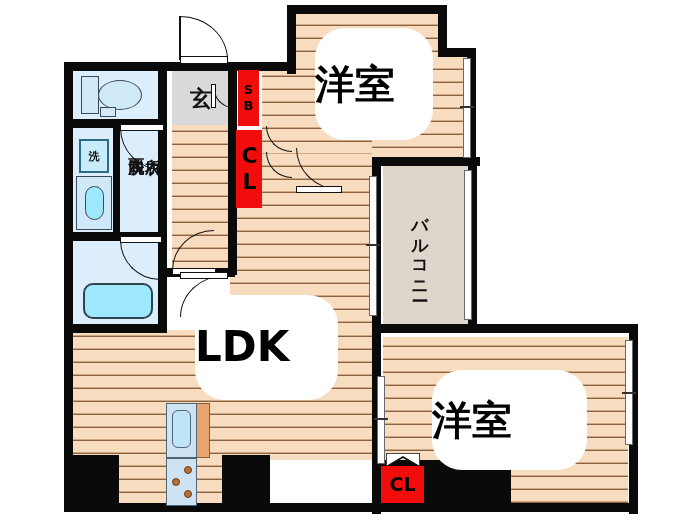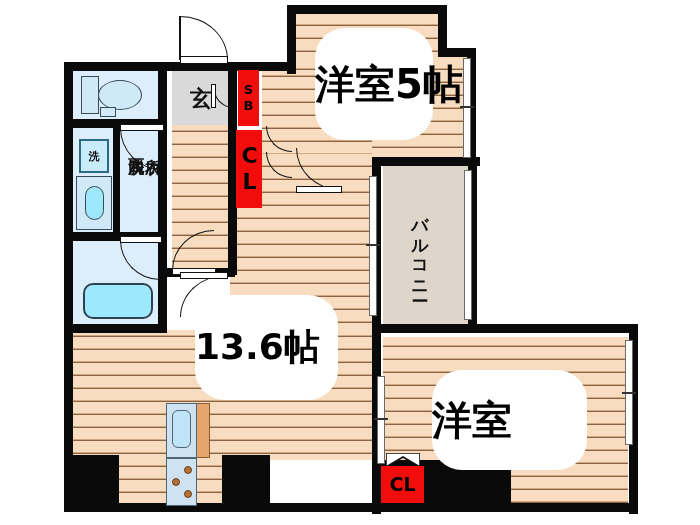--- a/index.html
+++ b/index.html
@@ -295,25 +295,24 @@
     <span>玄</span>
   </div>
 
   <div class="abs" style="left:121px;top:146px;width:40px;height:86px;display:flex;flex-direction:row-reverse;gap:0;">
     <div style="writing-mode:vertical-rl;text-orientation:upright;font-size:16px;font-weight:700;color:#111;line-height:1.05;">衣所</div>
     <div style="writing-mode:vertical-rl;text-orientation:upright;font-size:16px;font-weight:700;color:#111;line-height:1.05;">洗面脱</div>
   </div>
 
   <div class="abs plate" style="left:315px;top:28px;width:118px;height:112px;font-size:40px;">
     <span>洋室</span>
-    <span>5帖</span>
   </div>
 
   <div class="abs plate" style="left:195px;top:295px;width:143px;height:105px;">
-    <span style="font-size:36px;">13.6帖</span>
+    <span style="font-size:42px;">LDK</span>
   </div>
 
   <div class="abs plate" style="left:432px;top:370px;width:155px;height:100px;">
     <span style="font-size:40px;">洋室</span>
   </div>
 
   <div class="abs vlabel" style="left:404px;top:190px;width:34px;height:120px;font-size:17px;">
     <span>バルコニー</span>
   </div>
 

